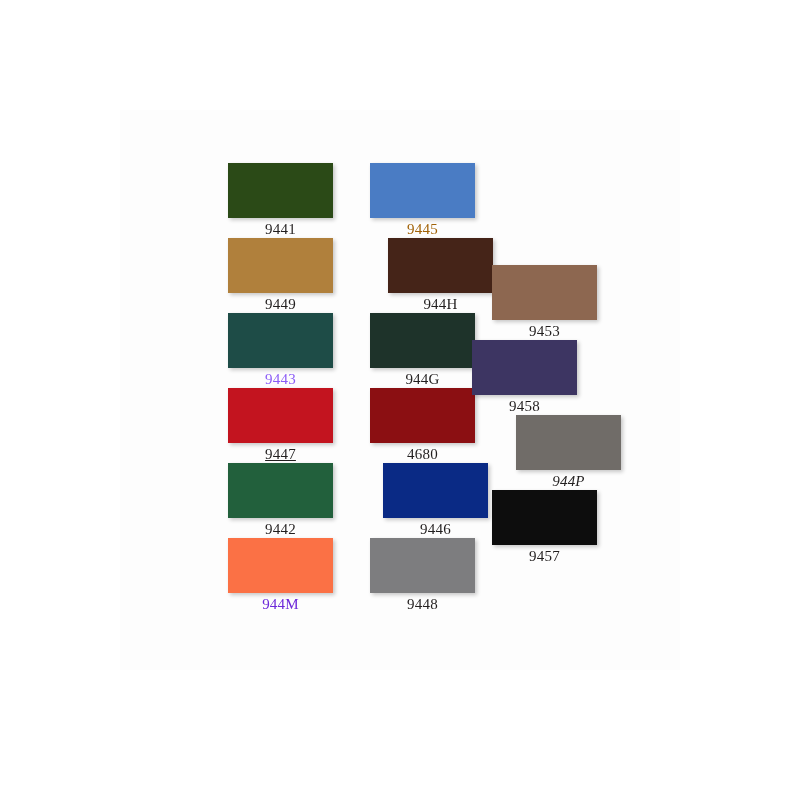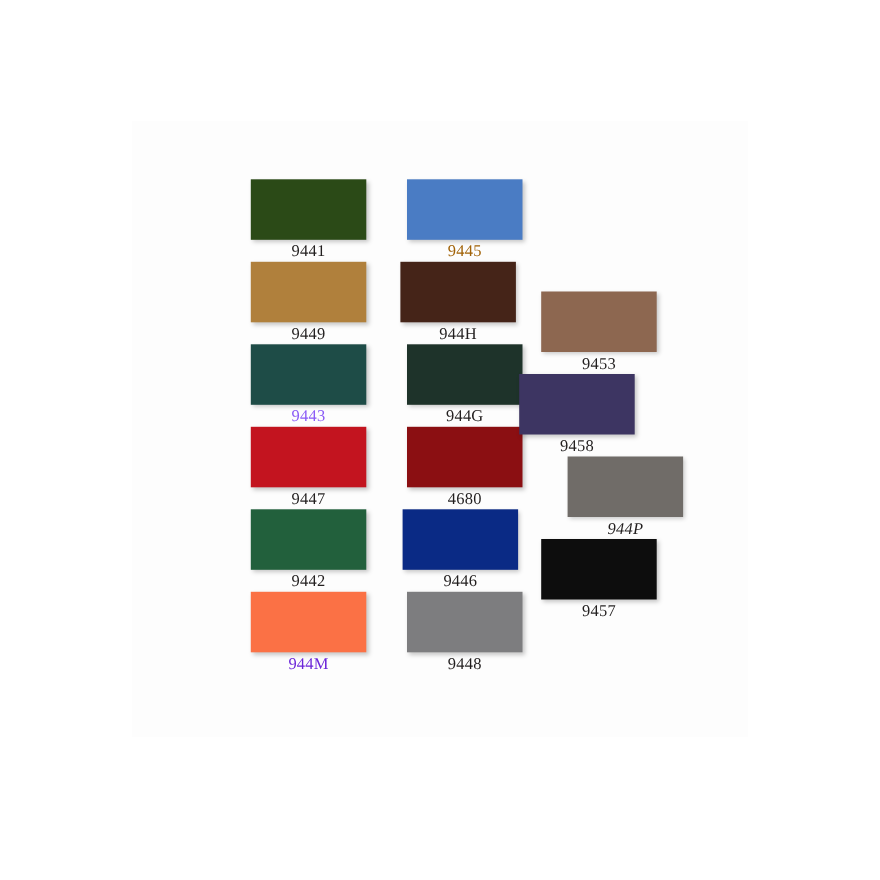--- a/index.html
+++ b/index.html
@@ -69,49 +69,49 @@
         <div class="swatch-cell" style="left: 228px; top: 238px;">
           <div class="swatch-chip" style="background: rgb(176, 128, 60); width: 105px; height: 55px;"></div>
           <span class="swatch-label" style="color: rgb(34, 31, 31);">9449</span>
         </div>
         <div class="swatch-cell" style="left: 228px; top: 313px;">
           <div class="swatch-chip" style="background: rgb(30, 76, 71); width: 105px; height: 55px;"></div>
           <span class="swatch-label" style="color: #8b5cf6;">9443</span>
         </div>
         <div class="swatch-cell" style="left: 228px; top: 388px;">
           <div class="swatch-chip" style="background: rgb(195, 20, 31); width: 105px; height: 55px;"></div>
-          <span class="swatch-label" style="color: rgb(34, 31, 31);">9447</span>
+          <span class="swatch-label" style="color: rgb(34, 31, 31); text-decoration: underline;">9447</span>
         </div>
         <div class="swatch-cell" style="left: 228px; top: 463px;">
           <div class="swatch-chip" style="background: rgb(34, 96, 60); width: 105px; height: 55px;"></div>
           <span class="swatch-label" style="color: rgb(34, 31, 31);">9442</span>
         </div>
         <div class="swatch-cell" style="left: 228px; top: 538px;">
           <div class="swatch-chip" style="background: rgb(251, 113, 69); width: 105px; height: 55px;"></div>
           <span class="swatch-label" style="color: #6d28d9;">944M</span>
         </div>
       </div>
       <div class="swatch-column">
         <div class="swatch-cell" style="left: 370px; top: 163px;">
           <div class="swatch-chip" style="background: rgb(74, 124, 196); width: 105px; height: 55px;"></div>
           <span class="swatch-label" style="color: #a16207;">9445</span>
         </div>
-        <div class="swatch-cell" style="left: 364px; top: 238px;">
+        <div class="swatch-cell" style="left: 388px; top: 238px;">
           <div class="swatch-chip" style="background: rgb(69, 36, 24); width: 105px; height: 55px;"></div>
           <span class="swatch-label" style="color: rgb(34, 31, 31);">944H</span>
         </div>
         <div class="swatch-cell" style="left: 370px; top: 313px;">
           <div class="swatch-chip" style="background: rgb(30, 51, 42); width: 105px; height: 55px;"></div>
           <span class="swatch-label" style="color: rgb(34, 31, 31);">944G</span>
         </div>
         <div class="swatch-cell" style="left: 370px; top: 388px;">
           <div class="swatch-chip" style="background: rgb(139, 15, 18); width: 105px; height: 55px;"></div>
           <span class="swatch-label" style="color: rgb(34, 31, 31);">4680</span>
         </div>
-        <div class="swatch-cell" style="left: 366px; top: 463px;">
+        <div class="swatch-cell" style="left: 383px; top: 463px;">
           <div class="swatch-chip" style="background: rgb(10, 42, 133); width: 105px; height: 55px;"></div>
           <span class="swatch-label" style="color: rgb(34, 31, 31);">9446</span>
         </div>
         <div class="swatch-cell" style="left: 370px; top: 538px;">
           <div class="swatch-chip" style="background: rgb(125, 125, 127); width: 105px; height: 55px;"></div>
           <span class="swatch-label" style="color: rgb(34, 31, 31);">9448</span>
         </div>
       </div>
       <div class="swatch-column">
         <div class="swatch-cell" style="left: 492px; top: 265px;">

